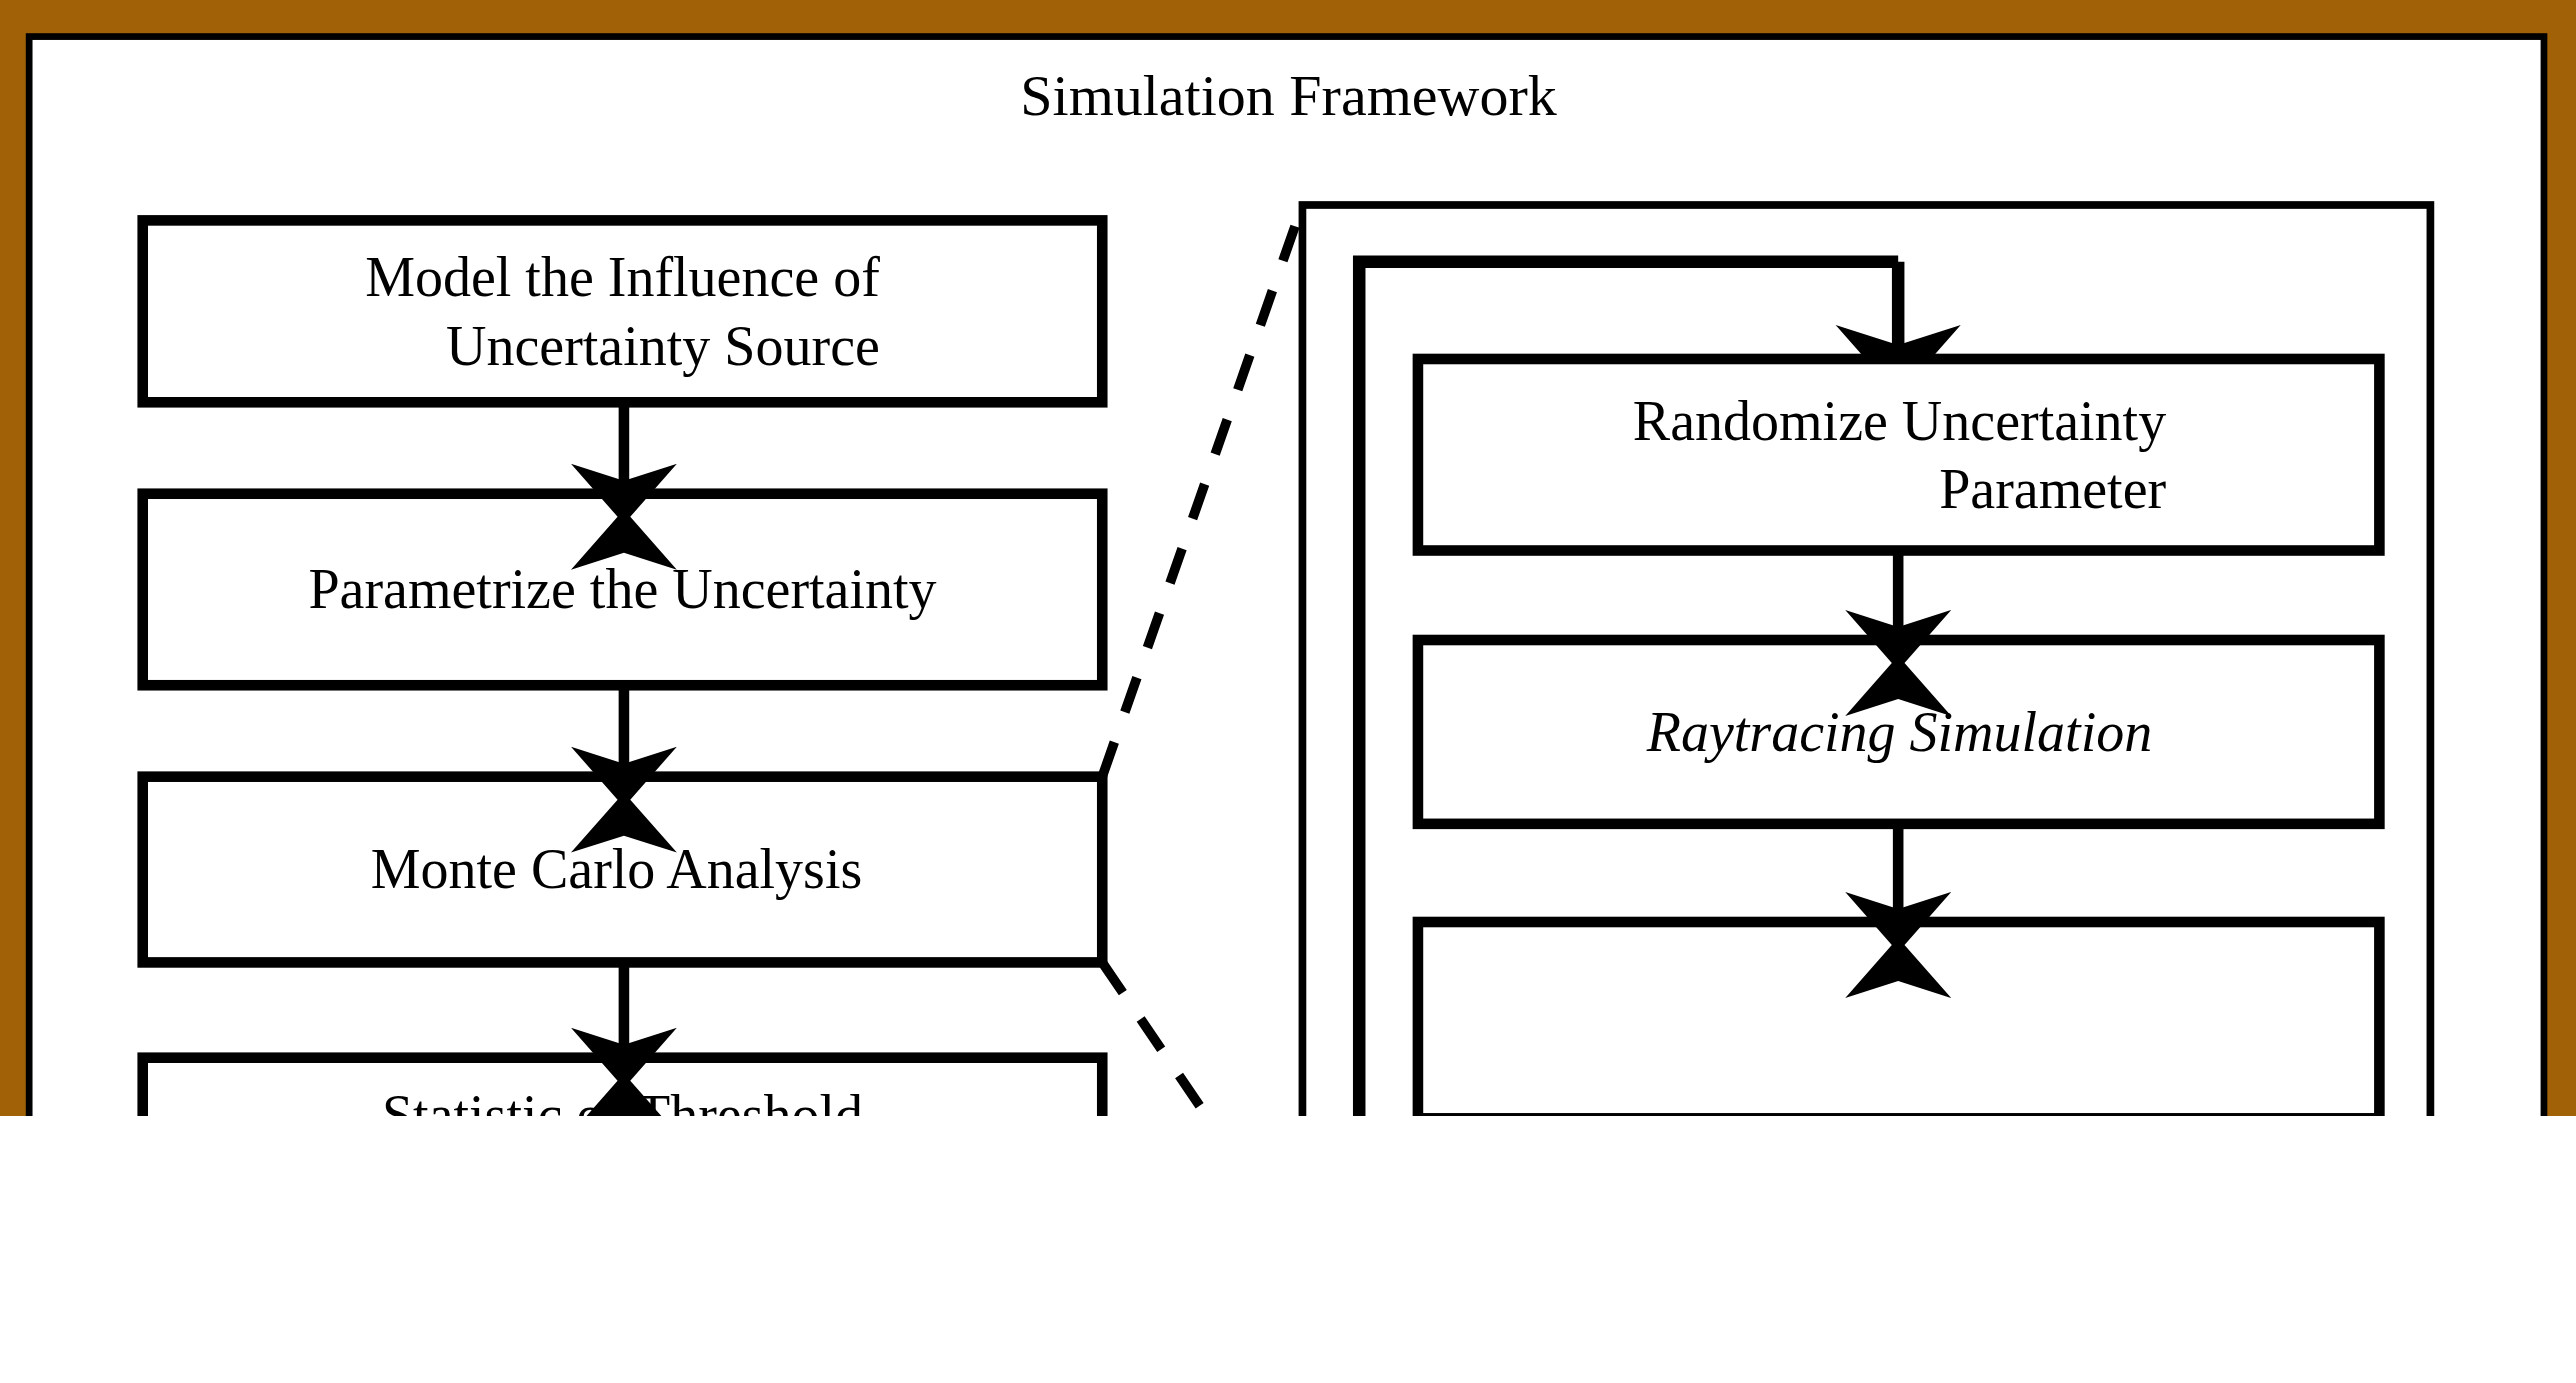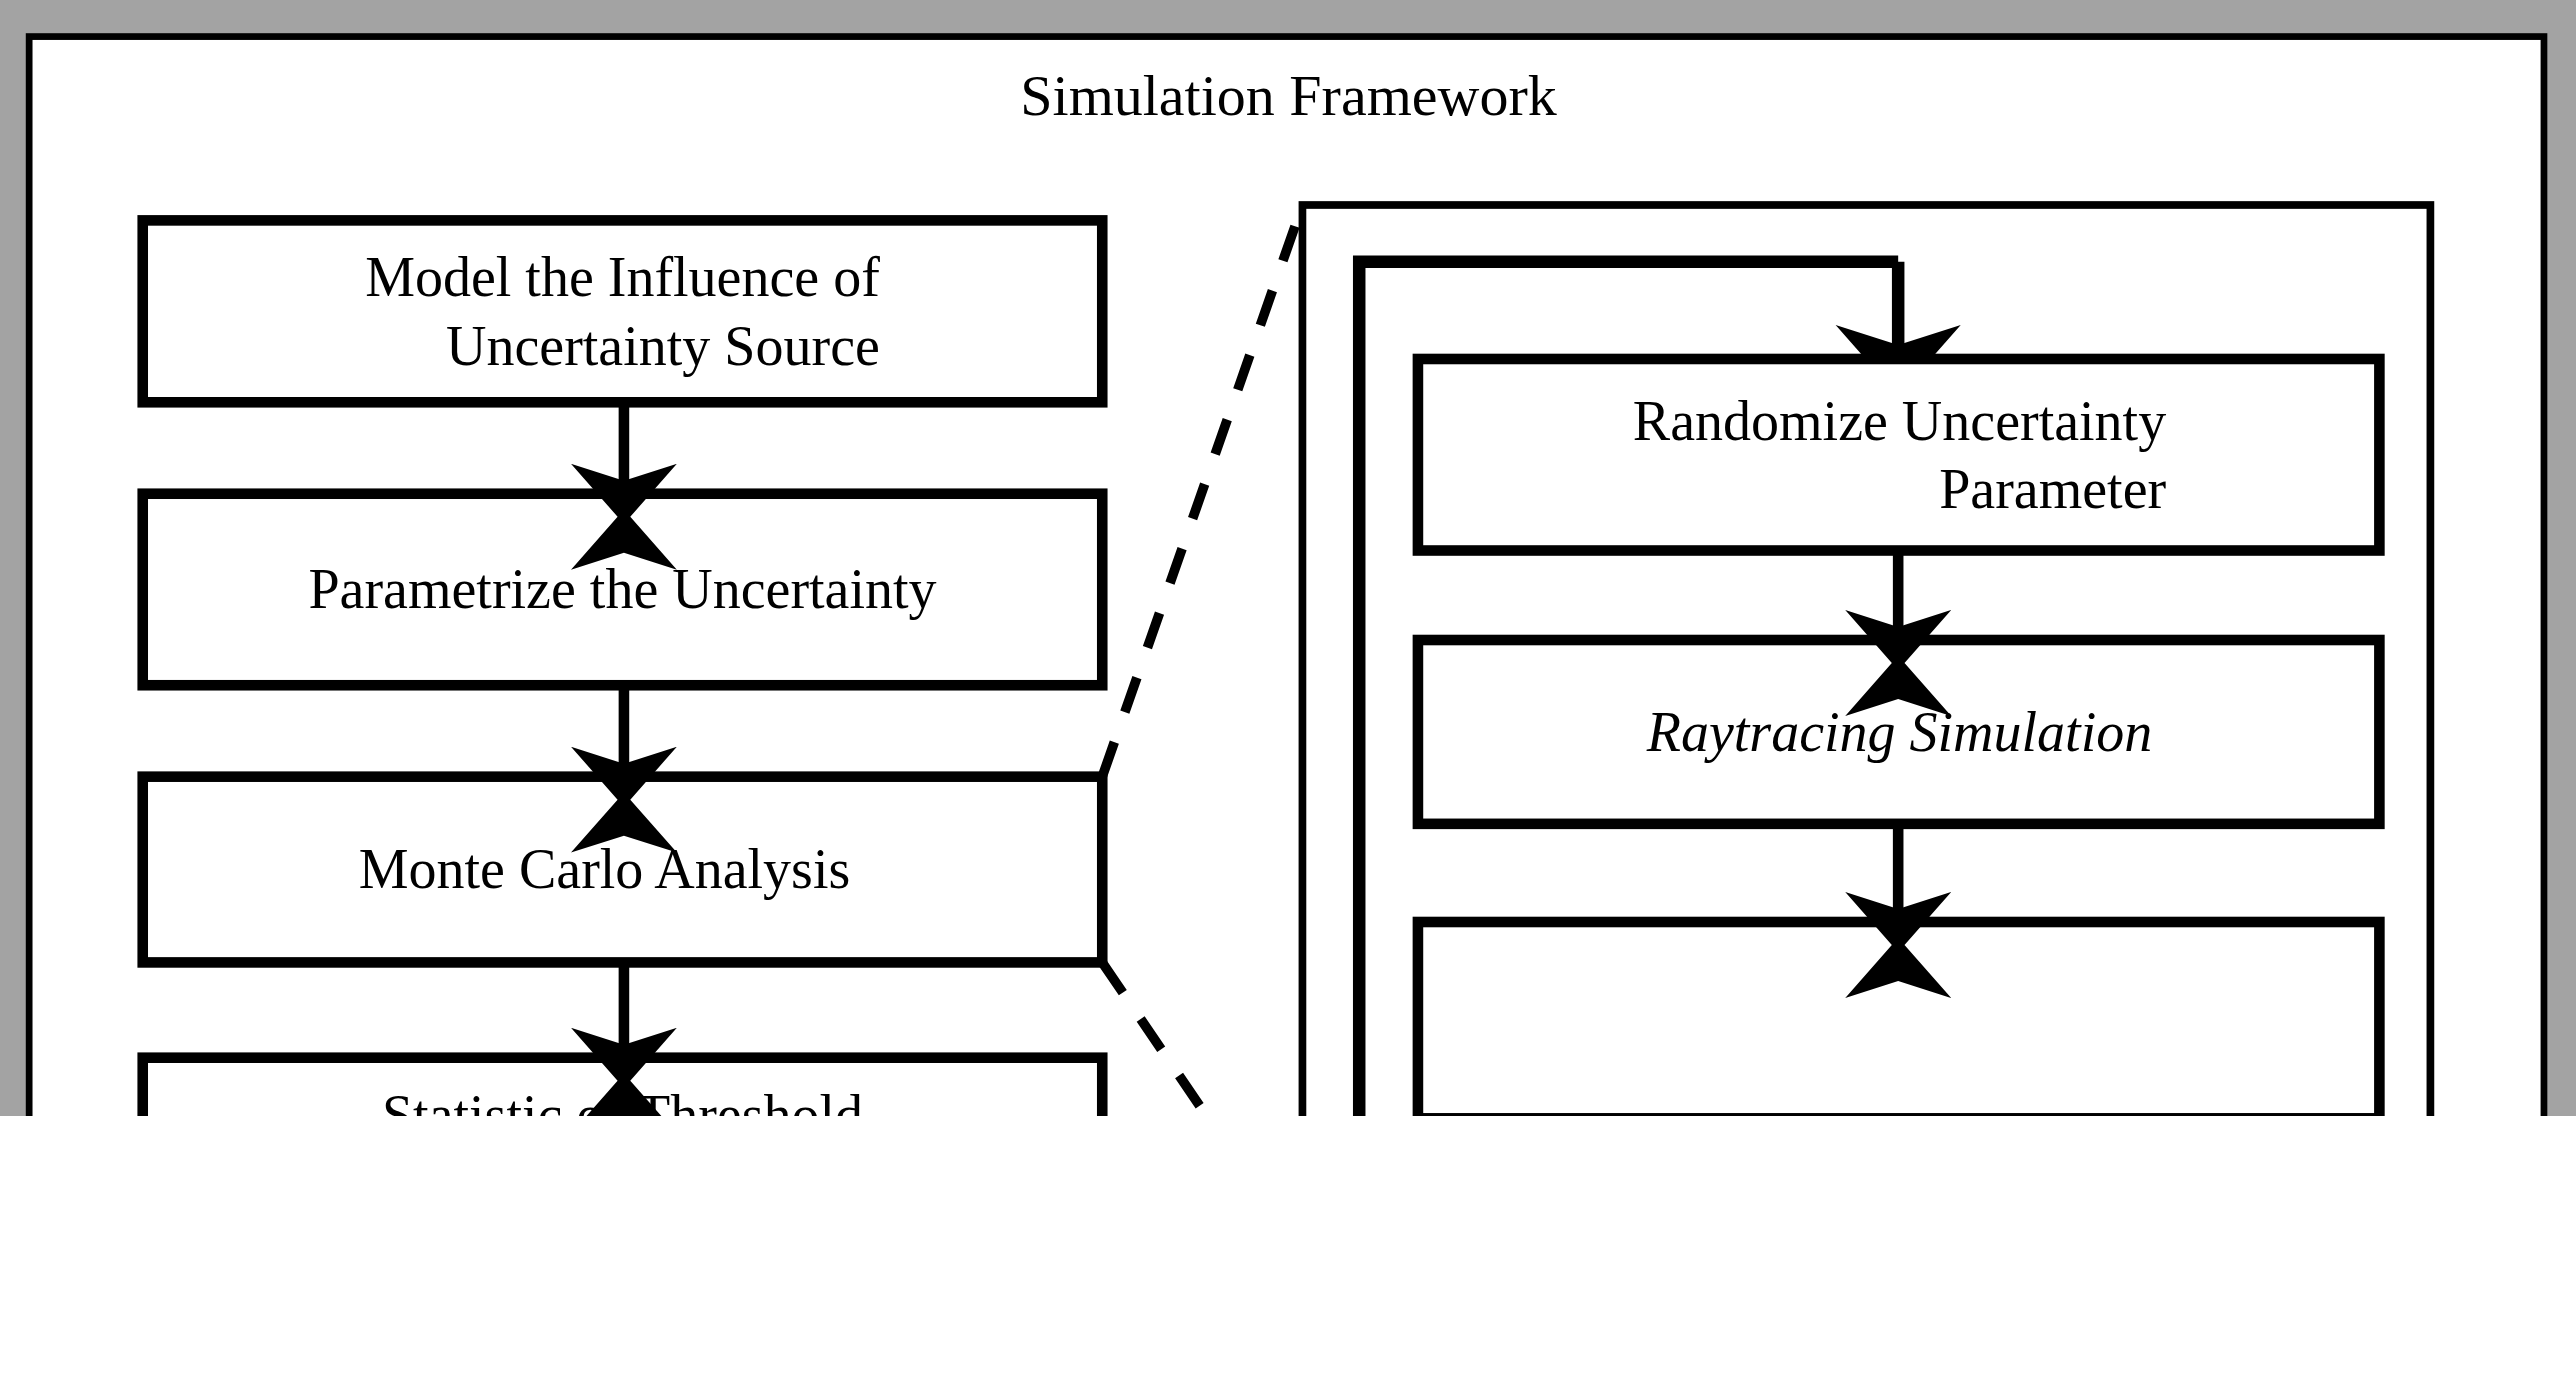--- a/index.html
+++ b/index.html
@@ -8,21 +8,21 @@
     padding: 0;
     background: #ffffff;
   }
   body {
     font-family: "Liberation Serif", "DejaVu Serif", serif;
   }
   #canvas {
     position: relative;
     width: 2576px;
     height: 1116px;
-    background: #a3a3a3;
+    background: #a16207;
     overflow: hidden;
   }
   svg.layer {
     position: absolute;
     top: 0;
     left: 0;
     width: 2576px;
     height: 1383px;
   }
   .txt {
@@ -79,21 +79,21 @@
     <line x1="1972" y1="856" x2="1972" y2="950" stroke="#000000" stroke-width="11" marker-end="url(#ah)"></line>
   </svg>
 
   <div class="txt frame-title" style="left:807px; top:58px; width:963px; height:77px;">Simulation Framework</div>
 
   <div class="txt box-label" style="left:154px; top:232px; width:937px; height:159px;">Model the Influence of
 Uncertainty Source</div>
 
   <div class="txt box-label" style="left:154px; top:505px; width:937px; height:168px;">Parametrize the Uncertainty</div>
 
-  <div class="txt box-label" style="left:136px; top:788px; width:937px; height:163px;">Monte Carlo Analysis</div>
+  <div class="txt box-label" style="left:148px; top:788px; width:937px; height:163px;">Monte Carlo Analysis</div>
 
   <div class="txt box-label" style="left:154px; top:1069px; width:937px; height:161px;">Statistic of Threshold
 Positions</div>
 
   <div class="txt box-label" style="left:1430px; top:371px; width:939px; height:168px;">Randomize Uncertainty
 Parameter</div>
 
   <div class="txt box-label" style="left:1430px; top:652px; width:939px; height:161px;font-style:italic;">Raytracing Simulation</div>
 
 

